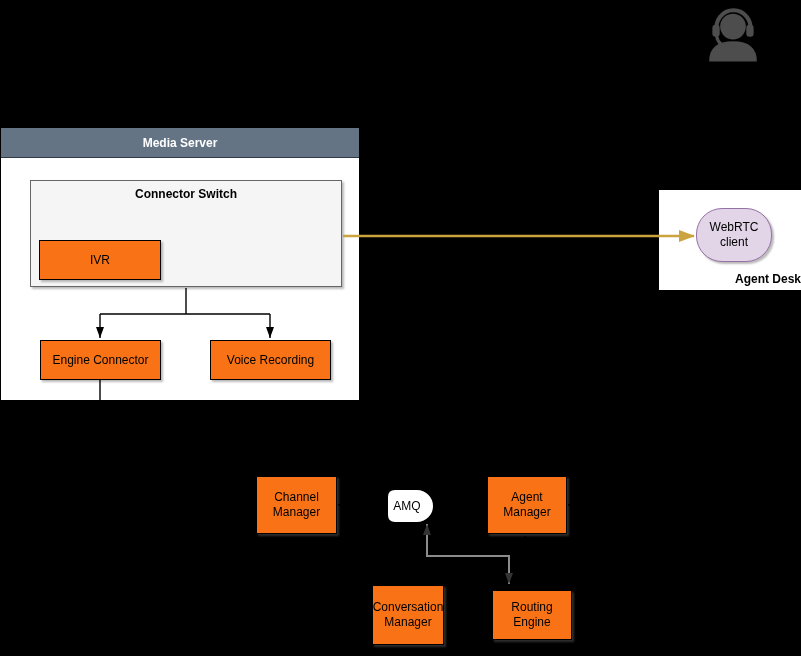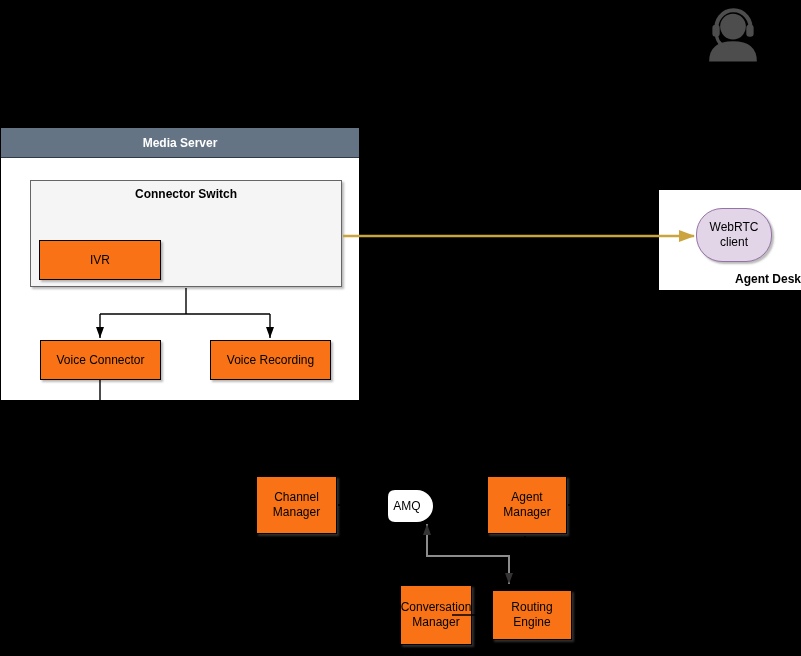--- a/index.html
+++ b/index.html
@@ -99,21 +99,21 @@
 
   <div class="container-box" style="left:30px; top:180px; width:312px; height:107px;">
     <div class="container-title">Connector Switch</div>
   </div>
 
   <div class="node" style="left:39px; top:240px; width:122px; height:40px;">
     <span>IVR</span>
   </div>
 
   <div class="node" style="left:40px; top:340px; width:121px; height:40px;">
-    <span>Voice Connector</span>
+    <span>Engine Connector</span>
   </div>
 
   <div class="node" style="left:210px; top:340px; width:121px; height:40px;">
     <span>Voice Recording</span>
   </div>
 
   <div class="swimlane" style="left:659px; top:190px; width:142px; height:100px; border-color:#fff;"></div>
   <div class="plain-label" style="left:659px; top:272px; width:142px;">Agent Desk</div>
 
   <div class="node purple-node" style="left:696px; top:208px; width:76px; height:54px;border-radius:26px;">
@@ -122,21 +122,21 @@
 
 
   <div class="node" style="left:256px; top:476px; width:81px; height:58px;">
     <span>Channel Manager</span>
   </div>
 
   <div class="node" style="left:487px; top:476px; width:80px; height:58px;">
     <span>Agent Manager</span>
   </div>
 
-  <div class="node" style="left:372px; top:585px; width:72px; height:60px;margin-left:28px;">
+  <div class="node" style="left:372px; top:585px; width:72px; height:60px;">
     <span>Conversation Manager</span>
   </div>
 
   <div class="node" style="left:492px; top:590px; width:80px; height:50px;">
     <span>Routing Engine</span>
   </div>
 
   <div class="amq-label">
     <span>AMQ</span>
   </div>

